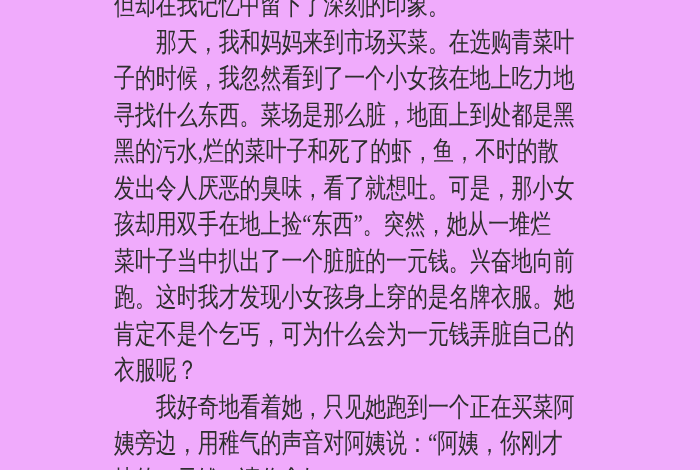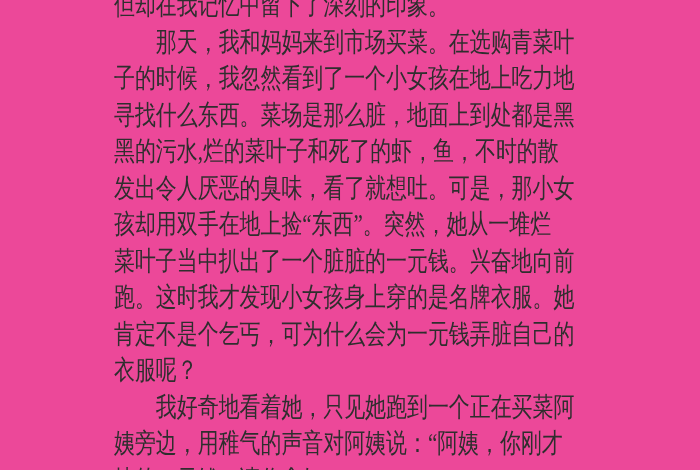--- a/index.html
+++ b/index.html
@@ -6,21 +6,21 @@
   body {
     width: 700px;
     height: 470px;
     overflow: hidden;
     background: #ffffff;
   }
   .page {
     position: relative;
     width: 700px;
     height: 470px;
-    background: #ec4899;
+    background: #f0abfc;
     overflow: hidden;
   }
   .text-block {
     position: absolute;
     left: 114px;
     top: -13px;
     width: 640px;
     transform: scaleX(0.775);
     transform-origin: 0 0;
   }

